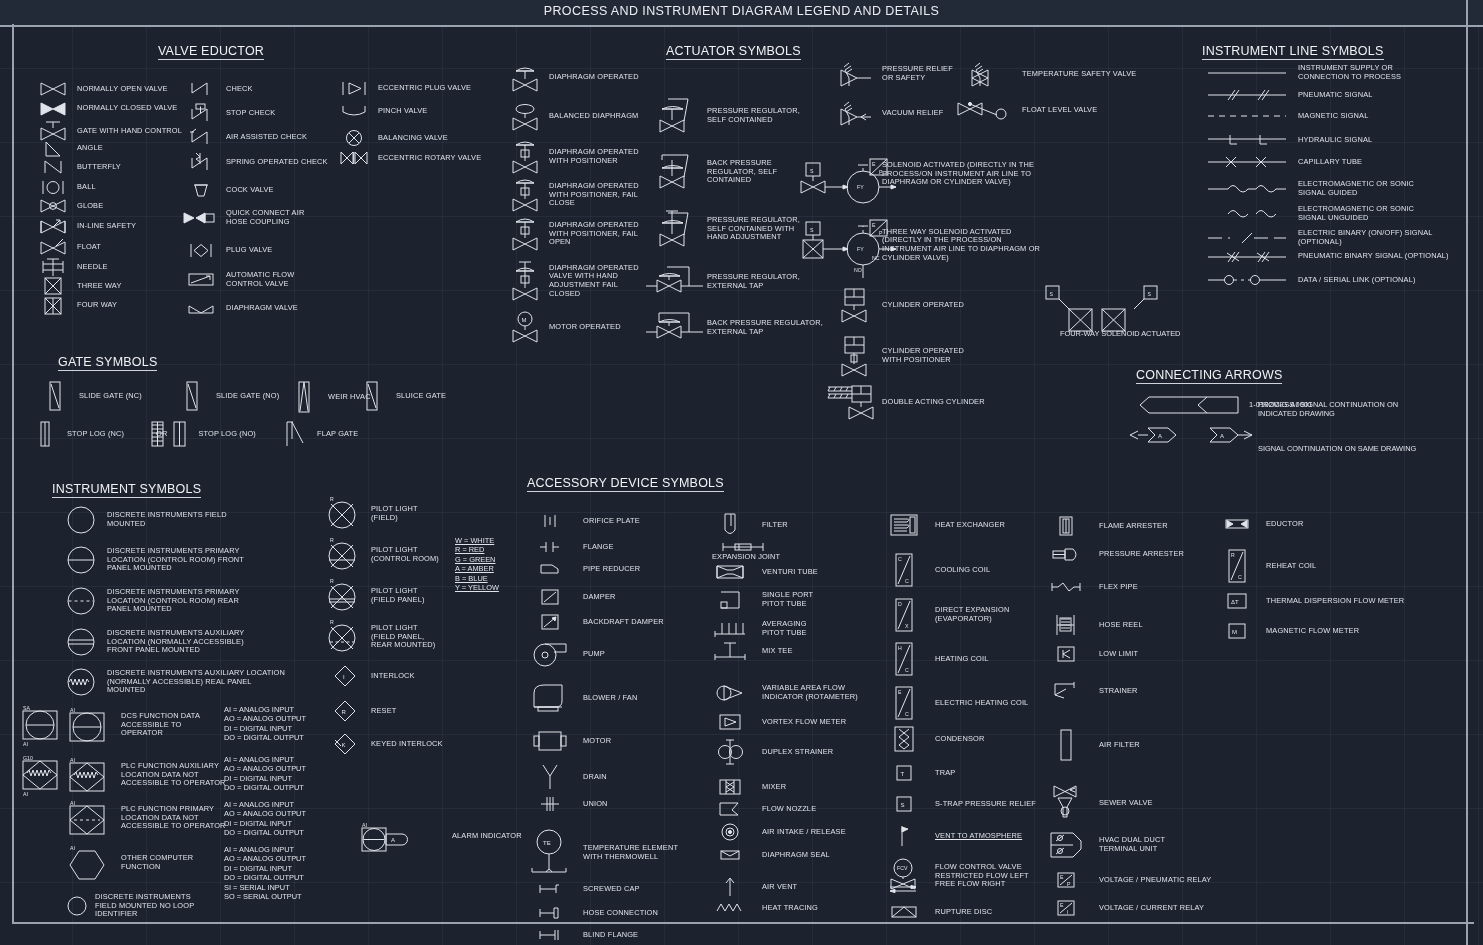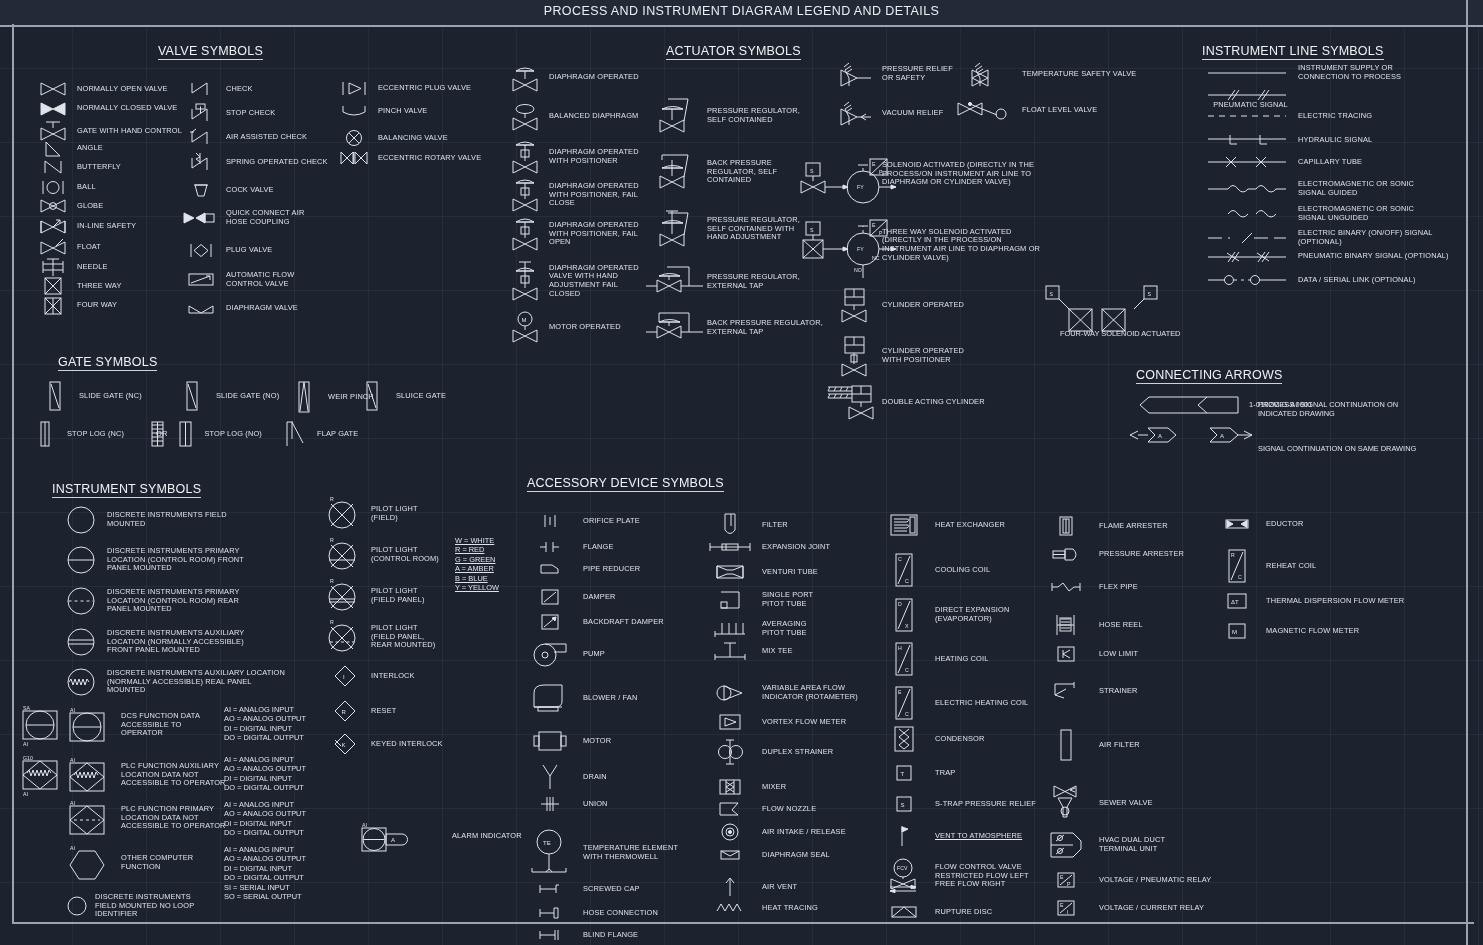--- a/index.html
+++ b/index.html
@@ -41,21 +41,21 @@
 </head>
 <body>
 
 <div id="grid"></div>
 <div id="topbar"></div>
 <div id="title">PROCESS AND INSTRUMENT DIAGRAM LEGEND AND DETAILS</div>
 <div id="topline"></div>
 <div id="frame"></div>
 <div id="rightrule"></div>
 
-<div class="sec-title" style="left:158px;top:44px;">VALVE SYMBOLS</div>
+<div class="sec-title" style="left:158px;top:44px;">VALVE EDUCTOR</div>
 <div id="valve1">
     <div class="row" style="left: 36px; top: 82px;">
       <div class="sym" style="width: 34px;">
         <svg width="26" height="14" viewBox="0 0 26 14">
           <path class="st" d="M1 1 L1 13 L13 7 Z"></path>
           <path class="st" d="M25 1 L25 13 L13 7 Z"></path>
         </svg>
       </div>
       <span class="lbl">NORMALLY OPEN VALVE</span>
     </div>
@@ -657,39 +657,39 @@
 <div id="iline">
     <div class="row" style="left: 1203px; top: 64px;">
       <div class="sym" style="width: 88px;">
         <svg width="82" height="10" viewBox="0 0 82 10">
           <line class="st" x1="2" y1="5" x2="80" y2="5"></line>
         </svg>
       </div>
       <span class="lbl">INSTRUMENT SUPPLY OR
 CONNECTION TO PROCESS</span>
     </div>
-    <div class="row" style="left: 1203px; top: 89px; flex-direction: column;">
+    <div class="row" style="left: 1203px; top: 89px;">
       <div class="sym" style="width: 88px;">
         <svg width="82" height="12" viewBox="0 0 82 12">
           <line class="st" x1="2" y1="6" x2="80" y2="6"></line>
           <line class="st" x1="22" y1="11" x2="29" y2="1"></line>
           <line class="st" x1="26" y1="11" x2="33" y2="1"></line>
           <line class="st" x1="52" y1="11" x2="59" y2="1"></line>
           <line class="st" x1="56" y1="11" x2="63" y2="1"></line>
         </svg>
       </div>
       <span class="lbl">PNEUMATIC SIGNAL</span>
     </div>
     <div class="row" style="left: 1203px; top: 111px;">
       <div class="sym" style="width: 88px;">
         <svg width="82" height="10" viewBox="0 0 82 10">
           <line class="st" x1="2" y1="5" x2="80" y2="5" stroke-dasharray="6 5"></line>
         </svg>
       </div>
-      <span class="lbl">ELECTRIC TRACING</span>
+      <span class="lbl">MAGNETIC SIGNAL</span>
     </div>
     <div class="row" style="left: 1203px; top: 134px;">
       <div class="sym" style="width: 88px;">
         <svg width="82" height="12" viewBox="0 0 82 12">
           <line class="st" x1="2" y1="5" x2="80" y2="5"></line>
           <path class="st" d="M24 1 L24 10 L31 10"></path>
           <path class="st" d="M54 1 L54 10 L61 10"></path>
         </svg>
       </div>
       <span class="lbl">HYDRAULIC SIGNAL</span>
@@ -787,21 +787,21 @@
       <span class="lbl">SLIDE GATE (NO)</span>
     </div>
     <div class="row" style="left: 287px; top: 381px;">
       <div class="sym" style="width: 34px;">
         <svg width="16" height="32" viewBox="0 0 16 32">
           <rect class="st" x="3" y="1" width="10" height="30"></rect>
           <line class="st" x1="8" y1="1" x2="4" y2="30"></line>
           <line class="st" x1="8" y1="1" x2="12" y2="30"></line>
         </svg>
       </div>
-      <span class="lbl">WEIR PINCH</span>
+      <span class="lbl">WEIR HVAC</span>
     </div>
     <div class="row" style="left: 355px; top: 381px;">
       <div class="sym" style="width: 34px;">
         <svg width="16" height="30" viewBox="0 0 16 30">
           <rect class="st" x="3" y="1" width="10" height="28"></rect>
           <line class="st" x1="4" y1="3" x2="12" y2="27"></line>
         </svg>
       </div>
       <span class="lbl">SLUICE GATE</span>
     </div>
@@ -821,21 +821,21 @@
         <svg width="14" height="26" viewBox="0 0 14 26">
           <rect class="st" x="1" y="1" width="11" height="24"></rect>
           <line class="st" x1="1" y1="4" x2="12" y2="4"></line>
           <line class="st" x1="1" y1="8" x2="12" y2="8"></line>
           <line class="st" x1="1" y1="12" x2="12" y2="12"></line>
           <line class="st" x1="1" y1="16" x2="12" y2="16"></line>
           <line class="st" x1="1" y1="20" x2="12" y2="20"></line>
           <line class="st" x1="6.5" y1="1" x2="6.5" y2="25"></line>
         </svg>
       </div>
-      <span class="lbl" style="margin: 0px 8px 0px -12px;">OR</span>
+      <span class="lbl" style="margin: 0px 2px 0px -12px;">OR</span>
       <div class="sym" style="width: 22px;">
         <svg width="14" height="26" viewBox="0 0 14 26">
           <rect class="st" x="1" y="1" width="11" height="24"></rect>
           <line class="st" x1="6.5" y1="1" x2="6.5" y2="25"></line>
         </svg>
       </div>
       <span class="lbl">STOP LOG (NO)</span>
     </div>
     <div class="row" style="left: 280px; top: 421px;">
       <div class="sym" style="width: 30px;">
@@ -1284,21 +1284,21 @@
 <div id="acc2">
     <div class="row" style="left: 705px; top: 512px;">
       <div class="sym" style="width: 50px;">
         <svg width="16" height="26" viewBox="0 0 16 26">
           <path class="st" d="M3 2 L13 2 L13 18 Q8 25 3 18 Z"></path>
           <line class="st" x1="9" y1="2" x2="9" y2="14"></line>
         </svg>
       </div>
       <span class="lbl">FILTER</span>
     </div>
-    <div class="row" style="left: 705px; top: 541px;">
+    <div class="row" style="left: 705px; top: 541px; flex-direction: column;">
       <div class="sym" style="width: 50px;">
         <svg width="44" height="12" viewBox="0 0 44 12">
           <line class="st" x1="2" y1="6" x2="42" y2="6"></line>
           <line class="st" x1="2" y1="2" x2="2" y2="10"></line>
           <line class="st" x1="42" y1="2" x2="42" y2="10"></line>
           <rect class="st" x="14" y="3" width="16" height="6"></rect>
           <line class="st" x1="18" y1="3" x2="18" y2="9"></line>
         </svg>
       </div>
       <span class="lbl">EXPANSION JOINT</span>

